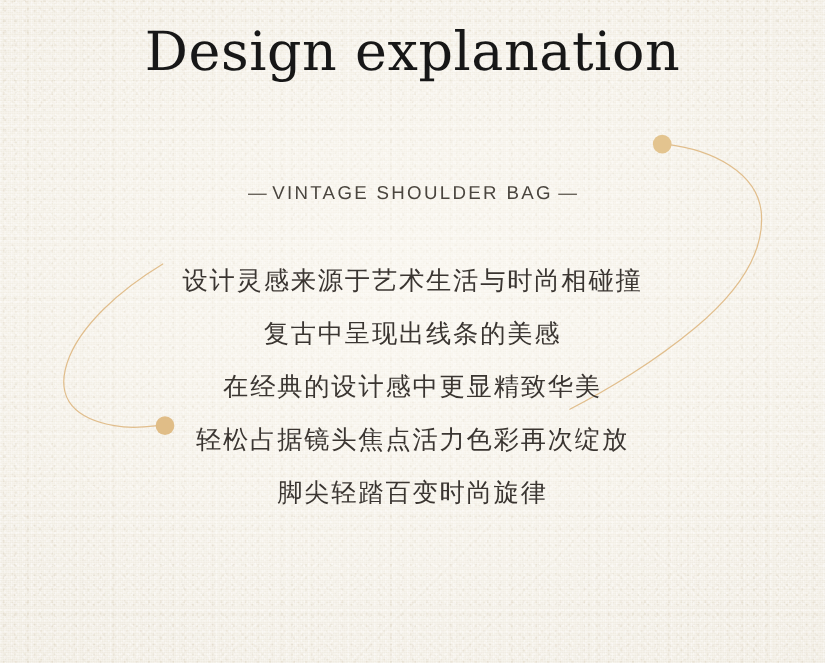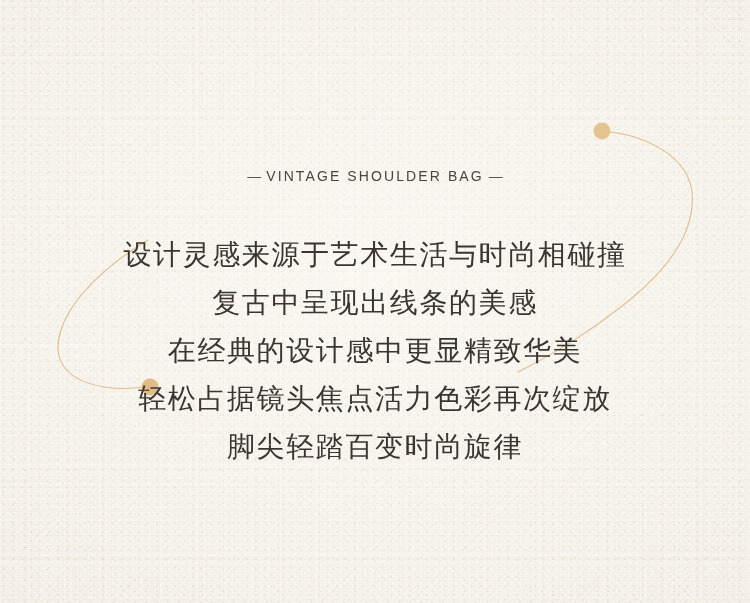--- a/index.html
+++ b/index.html
@@ -89,42 +89,42 @@
     color: #20201e;
     font-weight: 400;
   }
   #subtitle .brkt {
     font-size: 29px;
     letter-spacing: 0;
   }
 
   #tagline {
     top: 168px;
-    font-size: 14px;
+    font-size: 17px;
     line-height: 16px;
     letter-spacing: 2.1px;
     color: #4a453e;
     font-weight: 400;
   }
   #tagline .dash {
     letter-spacing: 0;
     padding: 0 5px;
     color: #5a544c;
   }
 
   #body-lines {
     position: absolute;
     left: 0;
     top: 243px;
     width: 750px;
   }
   .body-line {
     width: 750px;
     text-align: center;
-    font-size: 28px;
+    font-size: 23px;
     line-height: 24px;
     height: 24px;
     letter-spacing: 1.6px;
     color: #3a3531;
     font-weight: 400;
     margin-bottom: 24px;
     white-space: nowrap;
   }
   .body-line.gap-before { margin-top: 3px; }
 </style>
@@ -139,20 +139,21 @@
 
   <svg id="deco" viewBox="0 0 750 603">
 
     <path d="M 604 131 C 650 136, 688 158, 692 192 C 696 232, 668 268, 632 298 C 596 328, 552 355, 518 372" fill="none" stroke="#deb883" stroke-width="1.1" stroke-linecap="round" opacity="0.92"></path>
     <circle cx="602" cy="131" r="8.5" fill="#e3c48f"></circle>
 
     <path d="M 148 240 C 110 263, 72 296, 61 330 C 50 364, 70 381, 104 387 C 120 390, 134 388, 143 387" fill="none" stroke="#deb883" stroke-width="1.1" stroke-linecap="round" opacity="0.92"></path>
     <circle cx="150" cy="387" r="8.5" fill="#e0bd87"></circle>
   </svg>
 
+  <div class="layer" id="title">Design explanation</div>
 
 
   <div class="layer" id="tagline">
     <span class="dash">—</span><span>VINTAGE SHOULDER BAG</span><span class="dash">—</span>
   </div>
 
   <div id="body-lines">
     <div class="body-line">设计灵感来源于艺术生活与时尚相碰撞</div>
     <div class="body-line">复古中呈现出线条的美感</div>
     <div class="body-line gap-before">在经典的设计感中更显精致华美</div>

